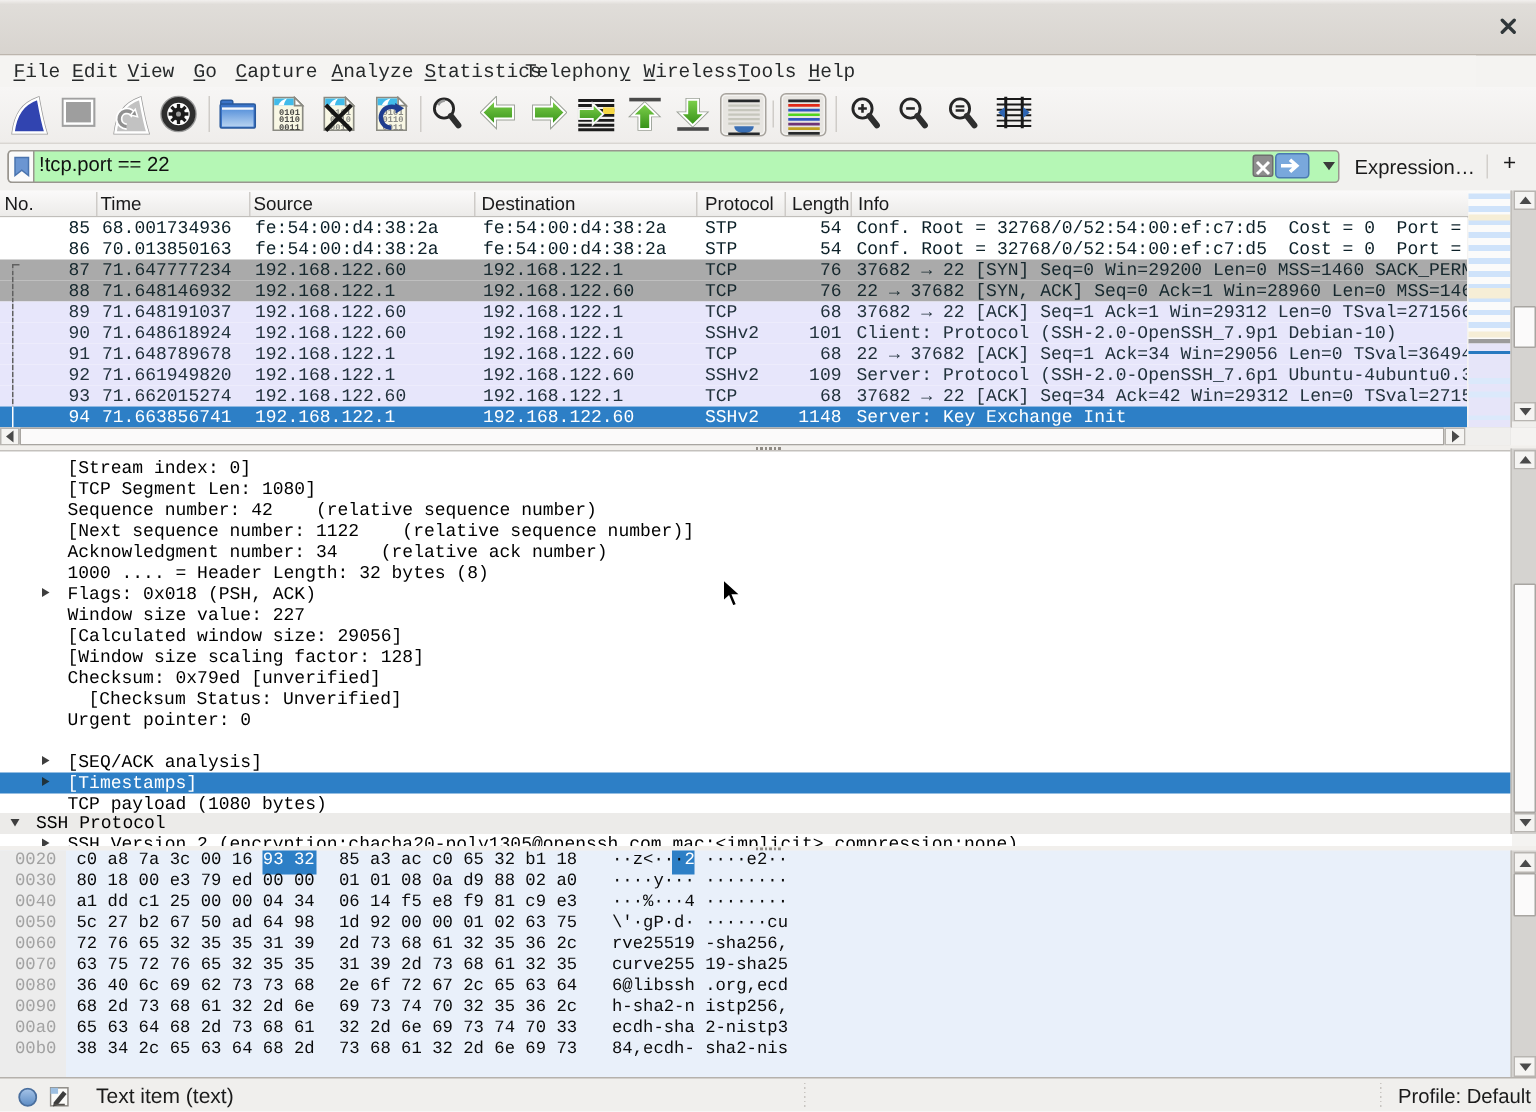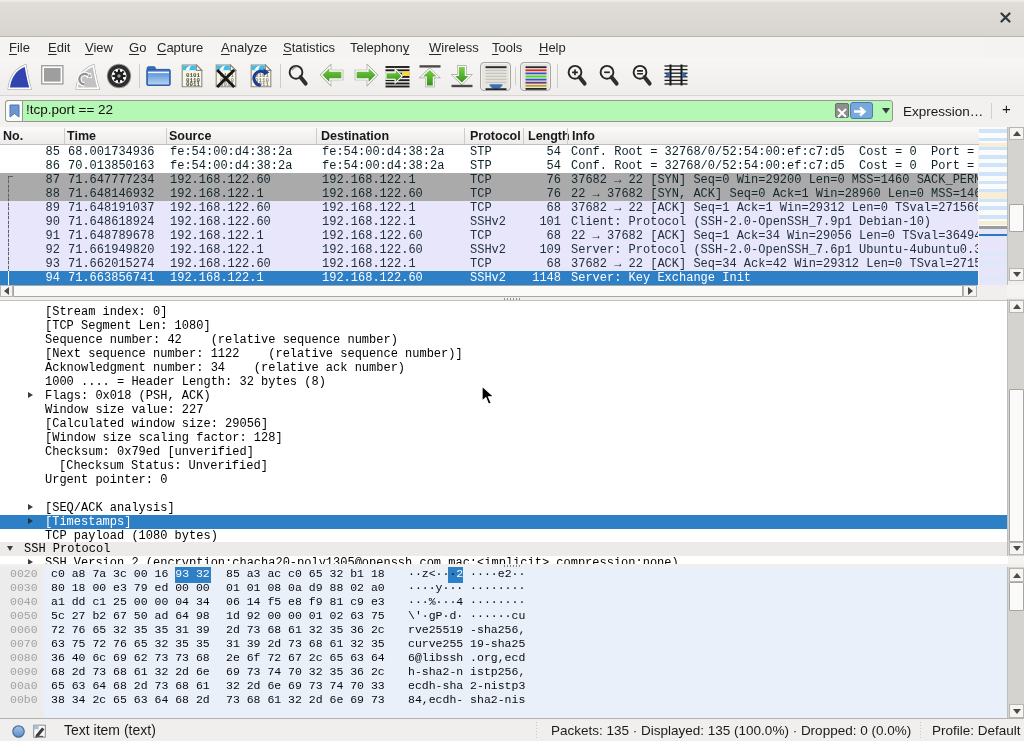--- a/index.html
+++ b/index.html
@@ -2,39 +2,39 @@
 <html><head><meta charset="utf-8">
 <style>
 html,body{margin:0;padding:0;}
 #app{position:relative;width:1024px;height:741px;overflow:hidden;background:#f4f3f1;font-family:"Liberation Sans",sans-serif;}
 #app *{box-sizing:border-box;}
 .abs{position:absolute;}
 
 .titlebar{position:absolute;left:0;top:0;width:1024px;height:37px;background:linear-gradient(#f2f0ee,#e0ddd9 8%,#d8d4cf);border-bottom:1px solid #bcb5ad;}
 .titlebar .t{position:absolute;left:0;right:0;top:9px;text-align:center;font-size:14px;font-weight:bold;color:#2e3436;}
 
-.menubar{position:absolute;left:0;top:37px;width:984px;height:21px;background:#f5f4f2;}
+.menubar{position:absolute;left:0;top:37px;width:984px;height:21px;background:#f5f4f2;font-family:Liberation Mono, monospace;}
 .menubar span{position:absolute;top:3px;font-size:13px;color:#26292a;}
 .menubar u{text-decoration:underline;text-underline-offset:2px;}
 
 .toolbar{position:absolute;left:0;top:58px;width:1024px;height:38px;background:linear-gradient(#f7f6f5,#efedeb);border-bottom:1px solid #d9d6d2;}
 .ti{position:absolute;top:6px;}
 .tsep{position:absolute;top:6px;width:1px;height:24px;background:#cfccc8;}
 .tbtn{position:absolute;top:4px;width:31px;height:29px;background:#e7e5e1;border:1px solid #a8a49e;border-radius:4px;box-shadow:inset 0 0 0 1px #f4f3f1;}
 
 .filterrow{position:absolute;left:0;top:96px;width:1024px;height:31px;background:#f2f1ef;}
 .ffield{position:absolute;left:5px;top:4px;width:888px;height:22px;background:#b5f7b5;border:1px solid #99968f;border-radius:3px;}
 .fbook{position:absolute;left:5px;top:4px;width:18px;height:22px;background:#fbfbfa;border:1px solid #99968f;border-radius:3px 0 0 3px;}
 .ftext{position:absolute;left:26px;top:6px;font-size:13.5px;color:#111;}
 .fx{position:absolute;left:835px;top:7px;width:14px;height:15px;background:#8e8e8e;border:1px solid #6e6e6e;border-radius:2px;}
 .fgo{position:absolute;left:850px;top:6px;width:23px;height:17px;background:#79a8dc;border:1px solid #4a7ab0;border-radius:3px;}
 .fexp{position:absolute;left:903px;top:8px;font-size:13.5px;color:#1a1a1a;}
 .fplus{position:absolute;left:1002px;top:4px;font-size:15px;color:#1a1a1a;}
 
-.phead{position:absolute;left:0;top:127px;width:1024px;height:18px;background:linear-gradient(#fbfafa,#ecebe9);border-bottom:1px solid #c0beba;font-weight:bold;}
+.phead{position:absolute;left:0;top:127px;width:1024px;height:18px;background:linear-gradient(#fbfafa,#ecebe9);border-bottom:1px solid #c0beba;}
 .phead span{position:absolute;top:2px;font-size:12.5px;color:#19191a;}
 .phead i{position:absolute;top:1px;width:1px;height:16px;background:#cecbc8;}
 
 .plist{position:absolute;left:0;top:145px;width:978px;height:140px;background:#fff;font-family:"Liberation Mono",monospace;font-size:12px;}
 .prow{position:absolute;left:0;width:978px;height:14px;line-height:14px;white-space:pre;overflow:hidden;}
 .prow b{font-weight:normal;position:absolute;top:0;}
 .no{left:0;width:60px;text-align:right;} .tm{left:68px;} .src{left:170px;} .dst{left:322px;} .prt{left:470px;} .len{left:523px;width:38px;text-align:right;} .inf{left:571px;width:407px;}
 
 .detail{position:absolute;left:0;top:300px;width:1008px;height:263.5px;overflow:hidden;background:#fff;border-top:1px solid #c4c1bd;font-family:"Liberation Mono",monospace;font-size:12px;color:#000;}
 .drow{position:absolute;left:0;width:1008px;height:14px;line-height:14px;white-space:pre;}
@@ -407,16 +407,15 @@
         <circle cx="6.5" cy="6.5" r="5.7" fill="url(#bc)" stroke="#4a6f9e" stroke-width="1.2"></circle>
       </svg>
 <svg class="abs" style="left:33px;top:5px" width="13" height="14">
         <rect x="0.7" y="1.2" width="11.6" height="12" fill="#fbfbf9" stroke="#8e8b86" stroke-width="1"></rect>
         <rect x="0.7" y="1.2" width="5" height="4" fill="#9ec0e2"></rect>
         <path d="M2.8 11 l6.2 -7.6 l2.4 1.9 l-6.2 7.6 l-2.8 0.8 z" fill="#3d3d3d"></path>
         <path d="M3.2 12.4 h7" stroke="#55524e" stroke-width="1.1"></path>
       </svg>
 <div class="abs" style="left:64px;top:3px;font-size:14px">Text item (text)</div>
 <div class="abs" style="left:536px;top:3px;width:1px;height:17px;background:repeating-linear-gradient(#c8c5c1 0,#c8c5c1 1px,transparent 1px,transparent 3px)"></div>
-<div class="abs" style="left:551px;top:3.5px">Packets: 135 · Displayed: 135 (100.0%) · Dropped: 0 (0.0%)</div>
 <div class="abs" style="left:920px;top:3px;width:1px;height:17px;background:repeating-linear-gradient(#c8c5c1 0,#c8c5c1 1px,transparent 1px,transparent 3px)"></div>
 <div class="abs" style="left:932px;top:3.5px">Profile: Default</div>
 </div>
 </div>
 </body></html>

